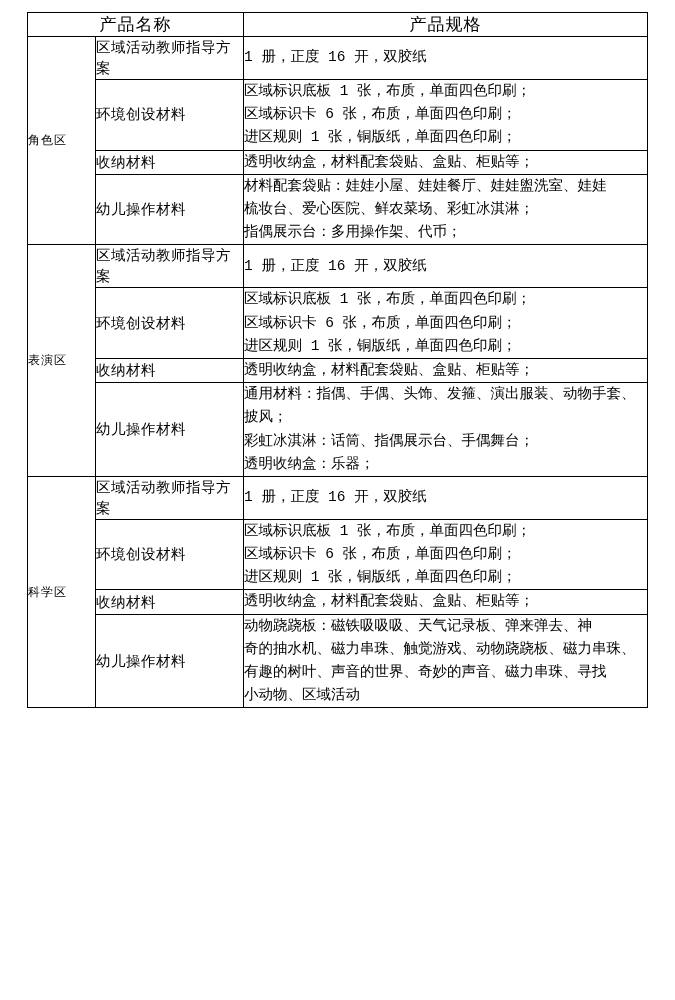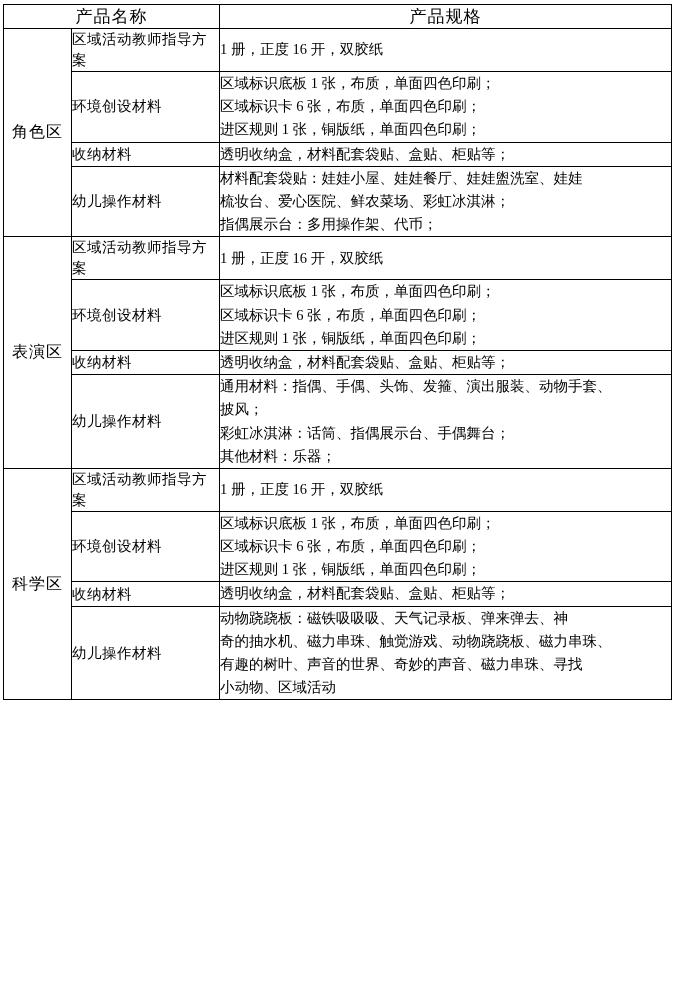--- a/index.html
+++ b/index.html
@@ -13,60 +13,61 @@
     font-family: "Liberation Serif", "DejaVu Serif", serif;
     color: #000000;
   }
   .page {
     width: 675px;
     box-sizing: border-box;
     padding: 4px 2px 2px 2px;
   }
   table.spec {
     border-collapse: collapse;
-    width: 669px;
-    margin: 0 auto;
+    width: 621px;
+    margin: 8px auto;
     table-layout: fixed;
   }
   table.spec td, table.spec th {
     border: 1px solid #000000;
     padding: 0;
     vertical-align: middle;
     font-weight: normal;
   }
   .hdr-cell {
     text-align: center;
     font-size: 17px;
     font-weight: bold;
     padding: 7px 4px 8px 4px;
     letter-spacing: 1px;
   }
   .zone-cell {
-    text-align: center;
-    font-size: 16px;
+    text-align: left;
+    font-size: 12px;
     font-weight: bold;
     letter-spacing: 1px;
     padding: 4px 2px;
   }
   .cat-cell {
     text-align: left;
     font-size: 14.5px;
     padding: 8px 6px;
     line-height: 1.45;
     letter-spacing: 0.5px;
   }
   .desc-cell {
     text-align: left;
     font-size: 14.5px;
     padding: 9px 8px 9px 9px;
     line-height: 1.6;
   }
   .desc-cell .line {
     display: block;
     white-space: normal;
+    font-family: Liberation Mono, monospace;
   }
   .col-zone { width: 68px; }
   .col-cat  { width: 148px; }
   .col-desc { width: auto; }
 </style>
 </head>
 <body>
 
 <div class="page">
   <table class="spec">
@@ -130,21 +131,21 @@
           <td class="desc-cell">
             <span class="line">透明收纳盒，材料配套袋贴、盒贴、柜贴等；</span>
           </td>
         </tr>
         <tr>
           <td class="cat-cell"><span class="line">幼儿操作材料</span></td>
           <td class="desc-cell">
             <span class="line">通用材料：指偶、手偶、头饰、发箍、演出服装、动物手套、</span>
             <span class="line">披风；</span>
             <span class="line">彩虹冰淇淋：话筒、指偶展示台、手偶舞台；</span>
-            <span class="line">其他材料：乐器；</span>
+            <span class="line">透明收纳盒：乐器；</span>
           </td>
         </tr>
         <tr>
           <td class="zone-cell" rowspan="4">科学区</td>
           <td class="cat-cell"><span class="line">区域活动</span><span class="line">教师指导方案</span></td>
           <td class="desc-cell">
             <span class="line">1 册，正度 16 开，双胶纸</span>
           </td>
         </tr>
         <tr>

